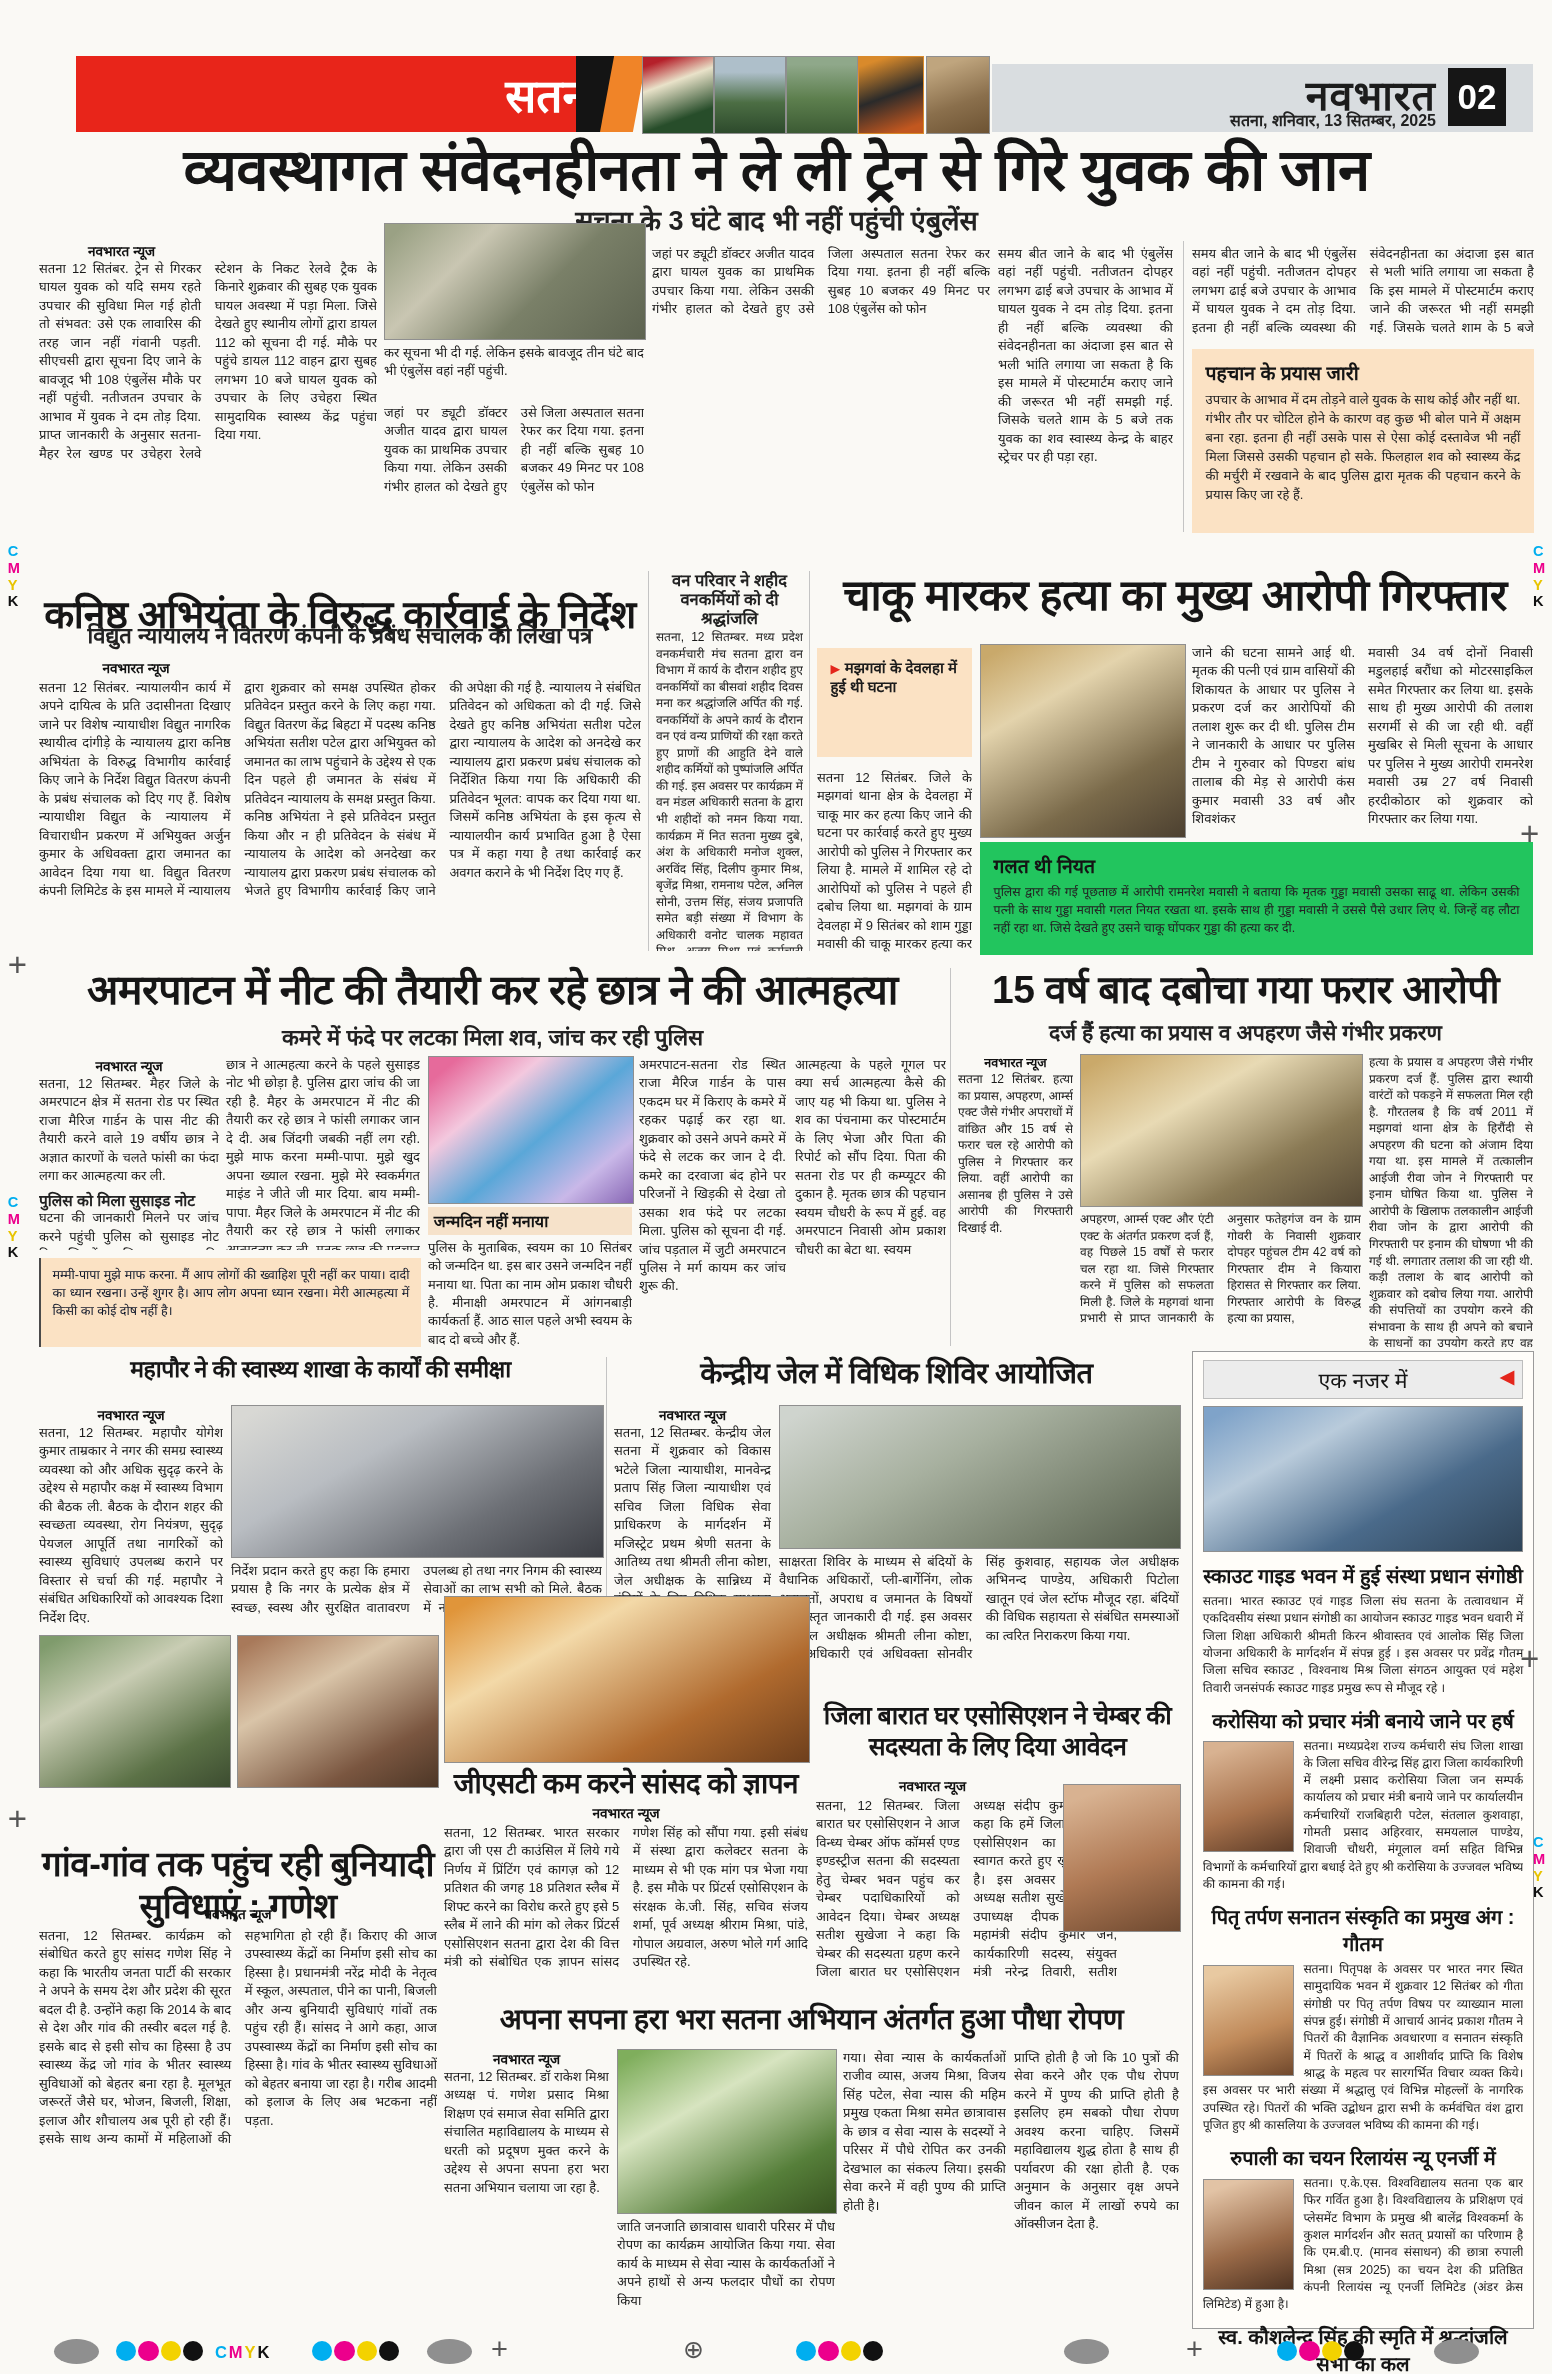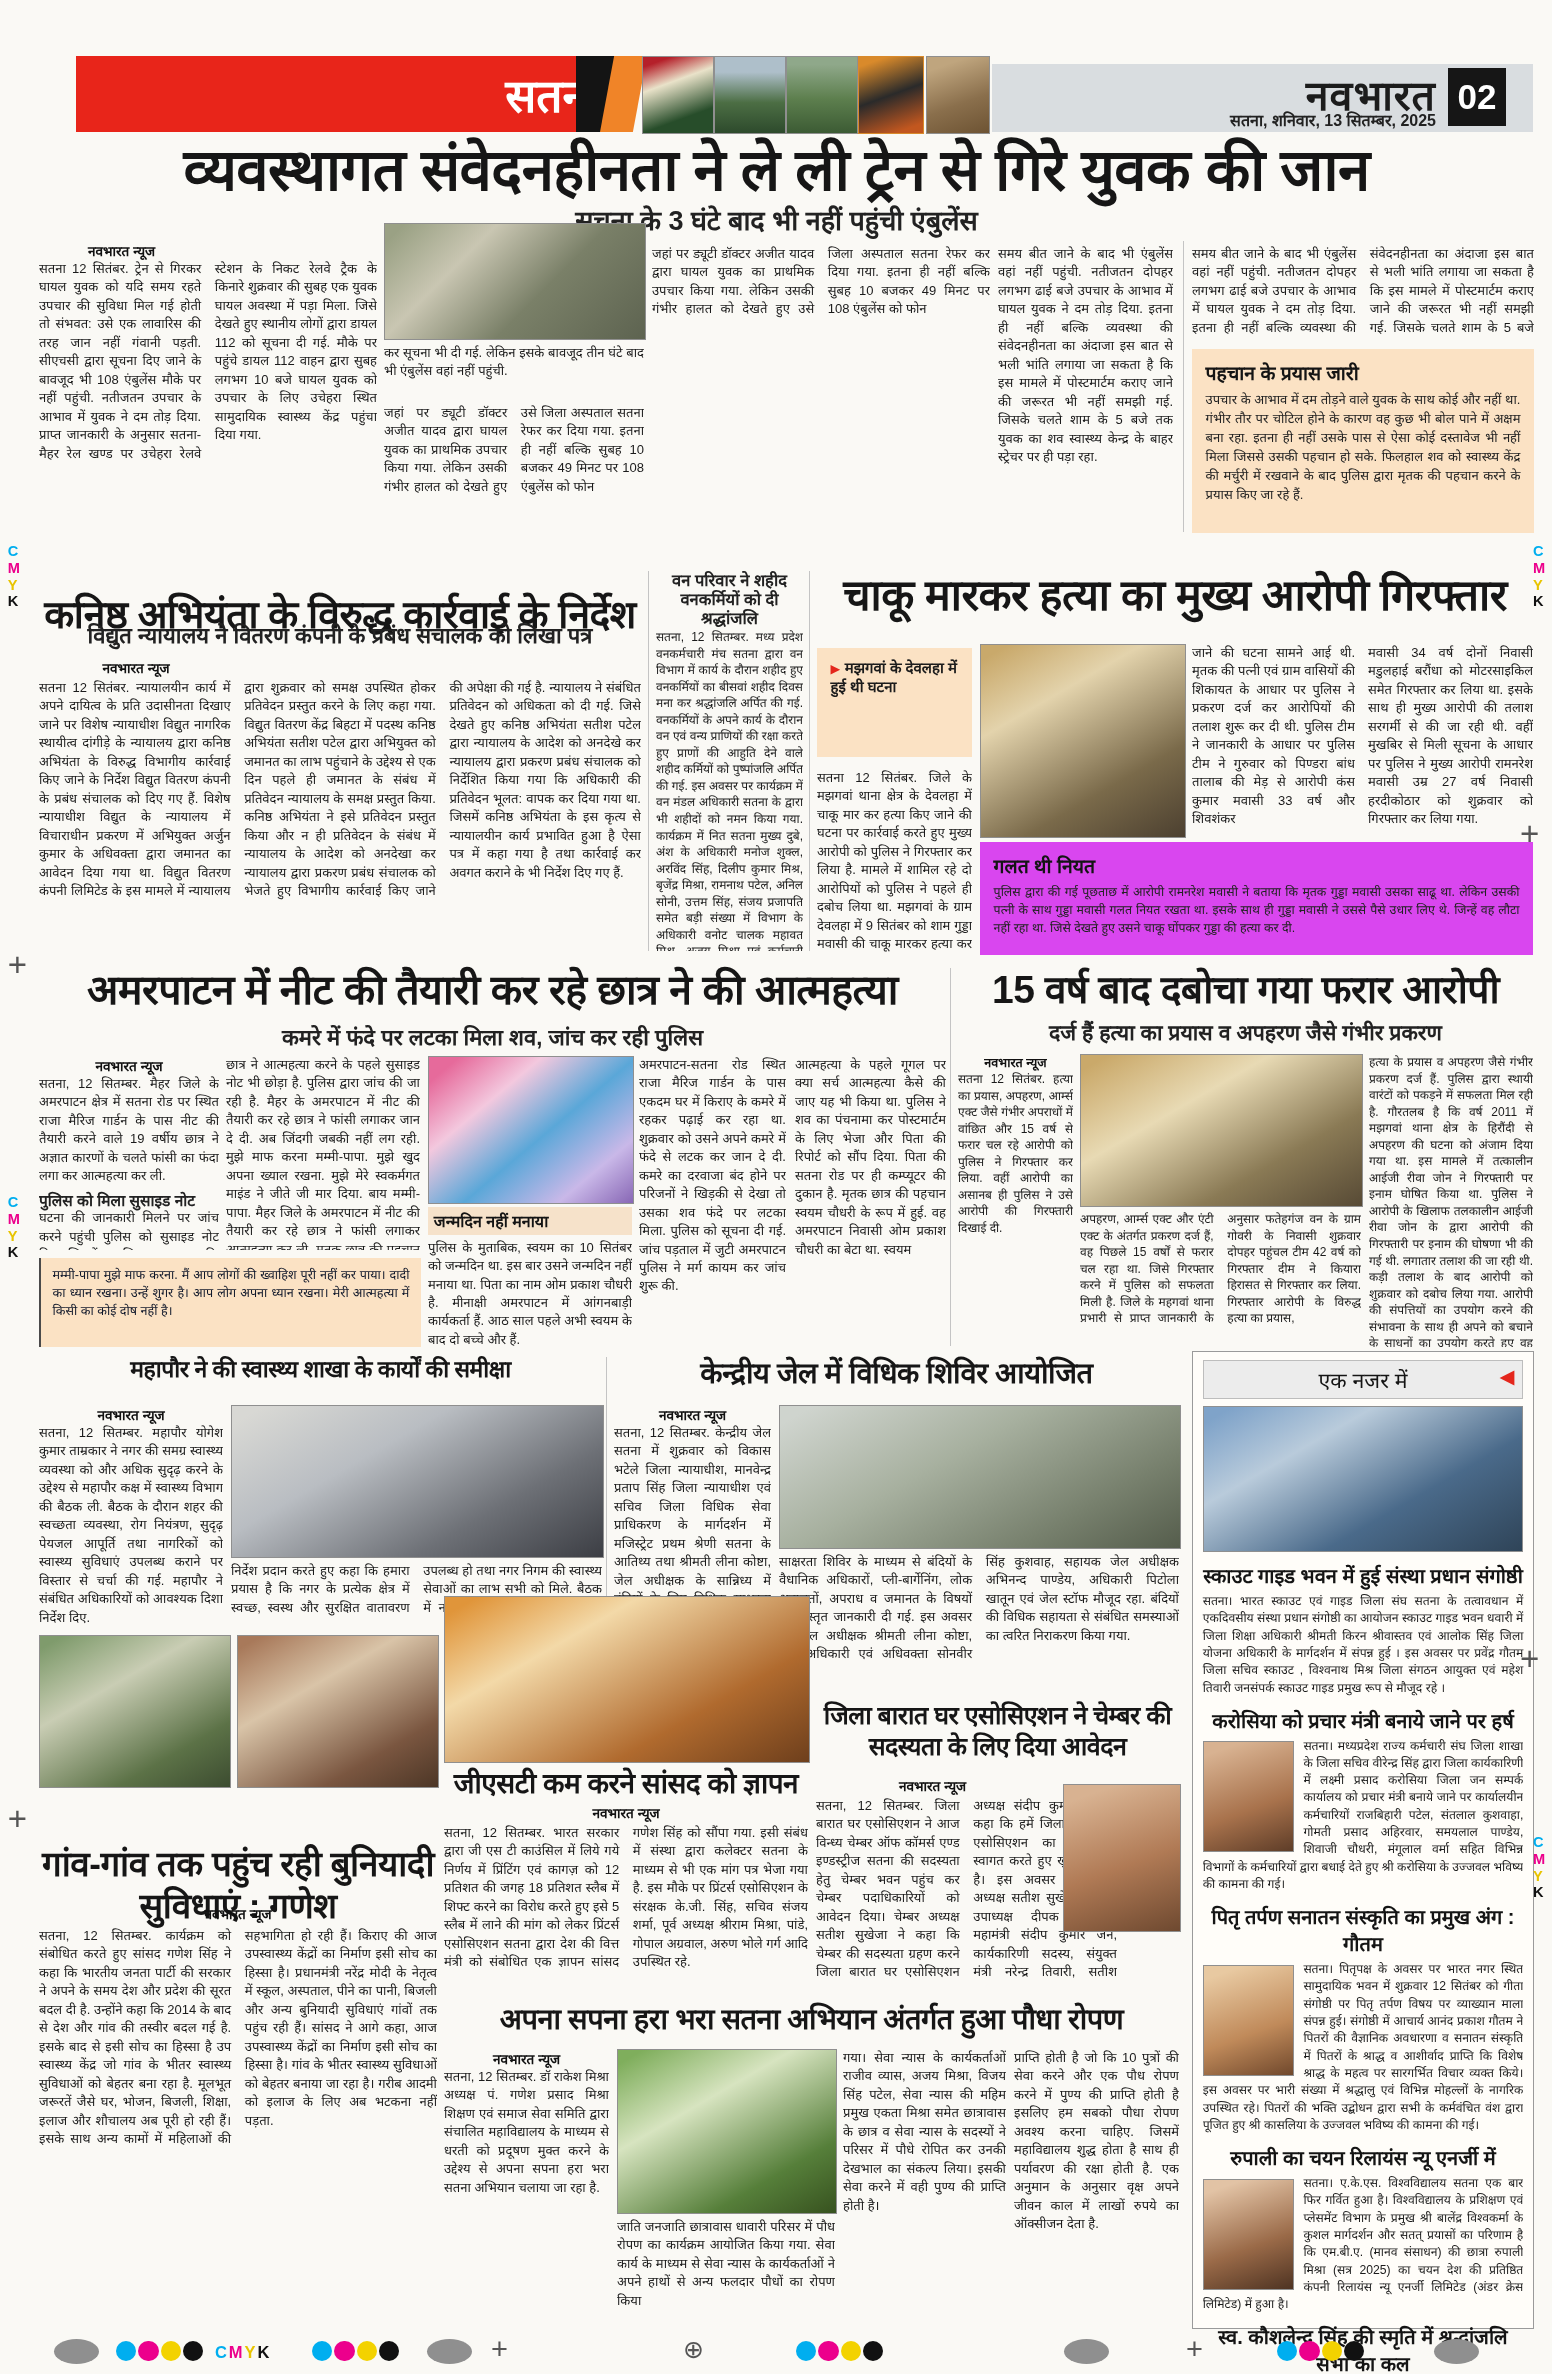--- a/index.html
+++ b/index.html
@@ -8,21 +8,21 @@
   .abs{position:absolute;}
   .photo{border:1px solid #8f8f8f;background-size:cover;}
   .headline{font-weight:800;color:#161616;text-align:center;line-height:1.12;letter-spacing:-0.5px;}
   .subhead{font-weight:700;color:#222;text-align:center;line-height:1.15;}
   .byline{font-weight:700;text-align:center;font-size:13.6px;color:#111;}
   .bodytxt{font-size:13px;line-height:1.42;text-align:justify;color:#1b1b1b;overflow:hidden;}
   .smalltxt{font-size:12px;line-height:1.38;text-align:justify;color:#1b1b1b;overflow:hidden;}
   .c2{column-count:2;column-gap:13.6px;}
   .c3{column-count:3;column-gap:13.6px;}
   .box-peach{background:#fbe2c4;padding:9.7px 13.6px;box-sizing:border-box;}
-  .box-cyan{background:#d946ef;padding:9.7px 13.6px;box-sizing:border-box;}
+  .box-cyan{background:#22c55e;padding:9.7px 13.6px;box-sizing:border-box;}
   .box-title{font-weight:800;font-size:19.4px;color:#141414;margin:0 0 5.8px 0;}
   .box-text{font-size:13px;line-height:1.45;text-align:justify;color:#222;}
   .vline{width:1px;background:#c4c4c4;}
   .mark{color:#555;font-weight:400;}
   .cmyk-v{display:flex;flex-direction:column;font-weight:800;font-size:14.6px;line-height:1.15;}
   .cmyk-h{font-weight:800;font-size:16.5px;letter-spacing:1.9px;}
   .dot{width:20.4px;height:20.4px;border-radius:50%;display:inline-block;margin-right:1.9px;}
   .oval{width:45px;height:25px;border-radius:50%;background:#8f8f8f;display:inline-block;}
   .cC{color:#00aeef}.cM{color:#ec008c}.cY{color:#e8c400}.cK{color:#111}
   .sidebar{border:1px solid #9a9a9a;background:#fffdf9;box-sizing:border-box;padding:7.8px 9.7px;}

